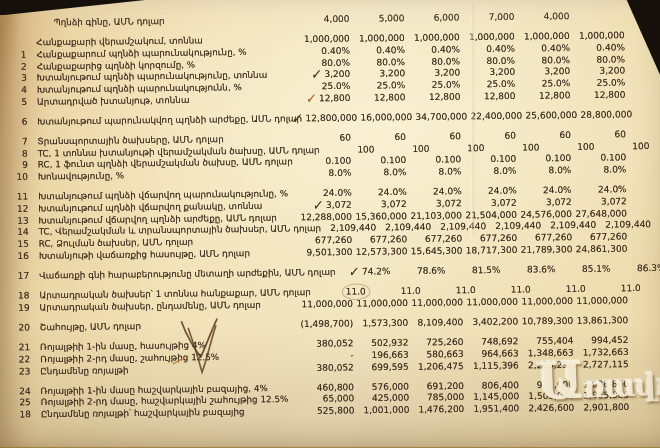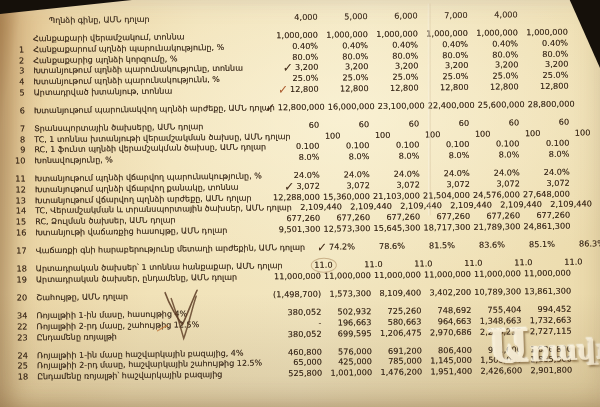--- a/index.html
+++ b/index.html
@@ -233,21 +233,21 @@
             <span class="rlabel">Խտանյութում պարունակվող պղնձի արժեքը, ԱՄՆ դոլար</span>
             <span class="rvals">
               <span class="cell">
                 <span class="pen check">✓</span>
                 <span class="vtext">12,800,000</span>
               </span>
               <span class="cell">
                 <span class="vtext">16,000,000</span>
               </span>
               <span class="cell">
-                <span class="vtext">23,100,000</span>
+                <span class="vtext">34,700,000</span>
               </span>
               <span class="cell">
                 <span class="vtext">22,400,000</span>
               </span>
               <span class="cell">
                 <span class="vtext">25,600,000</span>
               </span>
               <span class="cell">
                 <span class="vtext">28,800,000</span>
               </span>
@@ -585,21 +585,21 @@
               </span>
               <span class="cell">
                 <span class="vtext">10,789,300</span>
               </span>
               <span class="cell">
                 <span class="vtext">13,861,300</span>
               </span>
             </span>
           </div>
           <div class="trow gap">
-            <span class="rnum">34</span>
+            <span class="rnum">21</span>
             <span class="rlabel">Ռոյալթիի 1-ին մասը, հասույթից 4%</span>
             <span class="rvals">
               <span class="cell">
                 <span class="vtext">380,052</span>
               </span>
               <span class="cell">
                 <span class="vtext">502,932</span>
               </span>
               <span class="cell">
                 <span class="vtext">725,260</span>
@@ -646,21 +646,21 @@
               <span class="cell">
                 <span class="vtext">380,052</span>
               </span>
               <span class="cell">
                 <span class="vtext">699,595</span>
               </span>
               <span class="cell">
                 <span class="vtext">1,206,475</span>
               </span>
               <span class="cell">
-                <span class="vtext">2,970,686</span>
+                <span class="vtext">1,115,396</span>
               </span>
               <span class="cell">
                 <span class="vtext">2,220,235</span>
               </span>
               <span class="cell">
                 <span class="vtext">2,727,115</span>
               </span>
             </span>
           </div>
           <div class="trow gap">

